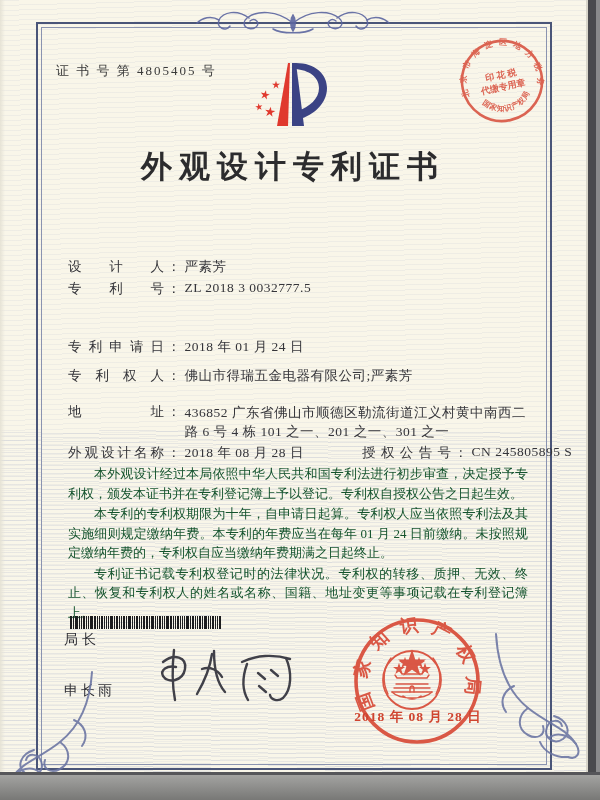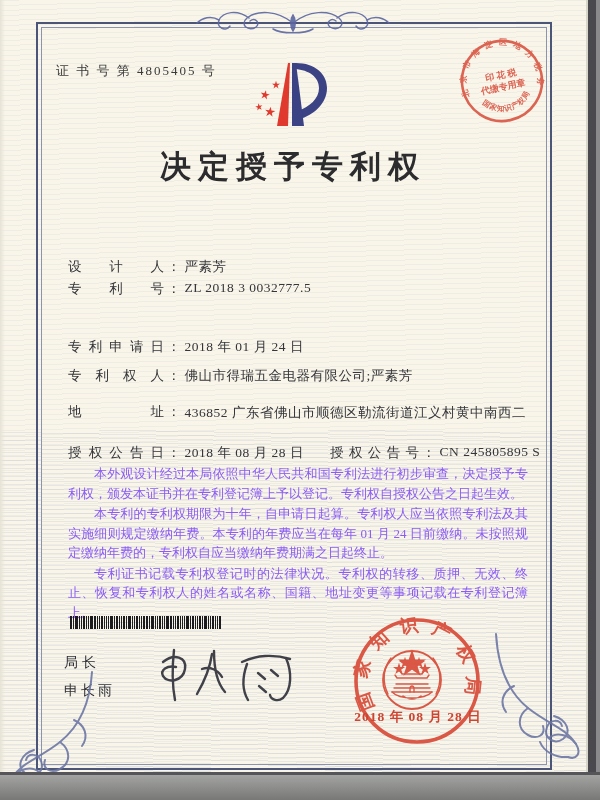--- a/index.html
+++ b/index.html
@@ -23,35 +23,35 @@
 
   .cert-no{position:absolute;left:56px;top:62px;font-size:13px;letter-spacing:2px;color:#3a3a3a;}
 
   .logo{position:absolute;left:252px;top:60px;}
 
   .title{position:absolute;left:0;top:146px;width:586px;text-align:center;
          font-size:31px;font-weight:600;letter-spacing:7px;color:#2c2c2e;}
 
   .frow{position:absolute;left:68px;font-size:13.5px;color:#35353a;white-space:nowrap;}
   .flabel{display:inline-block;width:97px;text-align:justify;text-align-last:justify;letter-spacing:1px;vertical-align:top;}
-  .flabel2{display:inline-block;width:90px;text-align:justify;text-align-last:justify;letter-spacing:1px;vertical-align:top;}
+  .flabel2{display:inline-block;width:90px;text-align:justify;text-align-last:justify;letter-spacing:1px;vertical-align:top;margin-left:32px;}
   .colon{display:inline-block;margin:0 4px 0 2px;vertical-align:top;}
   .fvalue{display:inline-block;letter-spacing:.5px;vertical-align:top;}
   .addr{white-space:normal;width:352px;line-height:19px;}
   .addr span{display:block;}
   .grant-no-row{left:330px;}
 
   .body-text{position:absolute;left:68px;top:464px;width:460px;font-size:13px;line-height:19.5px;
-             color:#8b5cf6;text-align:justify;}
+             color:#14532d;text-align:justify;}
   .body-text p{margin:0 0 1px 0;text-indent:2em;}
 
   .barcode{position:absolute;left:70px;top:616px;width:158px;height:13px;display:flex;gap:1px;overflow:hidden;}
   .barcode i{display:block;background:#1c1c1e;height:100%;flex:none;}
 
-  .issuer-title{position:absolute;left:64px;top:654px;font-size:14px;letter-spacing:4px;color:#2f2f35;}
+  .issuer-title{position:absolute;left:64px;top:631px;font-size:14px;letter-spacing:4px;color:#2f2f35;}
   .issuer-name{position:absolute;left:64px;top:682px;font-size:14px;letter-spacing:3px;color:#2f2f35;}
   .signature{position:absolute;left:150px;top:642px;}
 
   .main-seal{position:absolute;left:350px;top:614px;opacity:.92;}
   .seal-date{position:absolute;left:350px;top:708px;width:136px;text-align:center;
              color:#cf4430;font-size:13.5px;font-weight:bold;letter-spacing:1px;}
   .tax-seal{position:absolute;left:452px;top:31px;opacity:.88;}
 
   .footer{position:absolute;left:0;top:746px;width:586px;text-align:center;
           font-size:12px;letter-spacing:2px;color:#3a3a3e;}
@@ -95,39 +95,39 @@
       <path d="M36,3 L38,3 L36,66 L25,66 Z" fill="#e0392e"></path>
       <g fill="#e0392e">
         <polygon points="0,-1 0.224,-0.309 0.951,-0.309 0.363,0.118 0.588,0.809 0,0.382 -0.588,0.809 -0.363,0.118 -0.951,-0.309 -0.224,-0.309" transform="translate(24,25) scale(4.2)"></polygon>
         <polygon points="0,-1 0.224,-0.309 0.951,-0.309 0.363,0.118 0.588,0.809 0,0.382 -0.588,0.809 -0.363,0.118 -0.951,-0.309 -0.224,-0.309" transform="translate(13,35) scale(4.8) rotate(12)"></polygon>
         <polygon points="0,-1 0.224,-0.309 0.951,-0.309 0.363,0.118 0.588,0.809 0,0.382 -0.588,0.809 -0.363,0.118 -0.951,-0.309 -0.224,-0.309" transform="translate(7,47) scale(3.8) rotate(-10)"></polygon>
         <polygon points="0,-1 0.224,-0.309 0.951,-0.309 0.363,0.118 0.588,0.809 0,0.382 -0.588,0.809 -0.363,0.118 -0.951,-0.309 -0.224,-0.309" transform="translate(18,52) scale(5.4) rotate(8)"></polygon>
         <polygon points="0,-1 0.224,-0.309 0.951,-0.309 0.363,0.118 0.588,0.809 0,0.382 -0.588,0.809 -0.363,0.118 -0.951,-0.309 -0.224,-0.309" transform="translate(30,60) scale(4.2) rotate(-6)"></polygon>
       </g>
     </svg>
 
-    <div class="title">决定授予专利权</div>
+    <div class="title">外观设计专利证书</div>
 
     <div class="frow" style="top:258px">
       <span class="flabel">设计人</span><span class="colon">：</span><span class="fvalue">严素芳</span>
     </div>
     <div class="frow" style="top:280px">
       <span class="flabel">专利号</span><span class="colon">：</span><span class="fvalue">ZL 2018 3 0032777.5</span>
     </div>
     <div class="frow" style="top:338px">
       <span class="flabel">专利申请日</span><span class="colon">：</span><span class="fvalue">2018 年 01 月 24 日</span>
     </div>
     <div class="frow" style="top:367px">
       <span class="flabel">专利权人</span><span class="colon">：</span><span class="fvalue">佛山市得瑞五金电器有限公司;严素芳</span>
     </div>
     <div class="frow" style="top:403px">
-      <span class="flabel">地址</span><span class="colon">：</span><span class="fvalue addr"><span>436852 广东省佛山市顺德区勒流街道江义村黄中南西二</span></span>
+      <span class="flabel">地址</span><span class="colon">：</span><span class="fvalue addr"><span>436852 广东省佛山市顺德区勒流街道江义村黄中南西二</span><span>路 6 号 4 栋 101 之一、201 之一、301 之一</span></span>
     </div>
     <div class="frow" style="top:444px">
-      <span class="flabel">授权公告日</span><span class="colon">：</span><span class="fvalue">2018 年 08 月 28 日</span>
+      <span class="flabel">外观设计名称</span><span class="colon">：</span><span class="fvalue">2018 年 08 月 28 日</span>
     </div>
     <div class="frow grant-no-row" style="top:444px">
       <span class="flabel2">授权公告号</span><span class="colon">：</span><span class="fvalue">CN 245805895 S</span>
     </div>
 
     <div class="body-text">
       <p>本外观设计经过本局依照中华人民共和国专利法进行初步审查，决定授予专利权，颁发本证书并在专利登记簿上予以登记。专利权自授权公告之日起生效。</p>
       <p>本专利的专利权期限为十年，自申请日起算。专利权人应当依照专利法及其实施细则规定缴纳年费。本专利的年费应当在每年 01 月 24 日前缴纳。未按照规定缴纳年费的，专利权自应当缴纳年费期满之日起终止。</p>
       <p>专利证书记载专利权登记时的法律状况。专利权的转移、质押、无效、终止、恢复和专利权人的姓名或名称、国籍、地址变更等事项记载在专利登记簿上。</p>
     </div>

